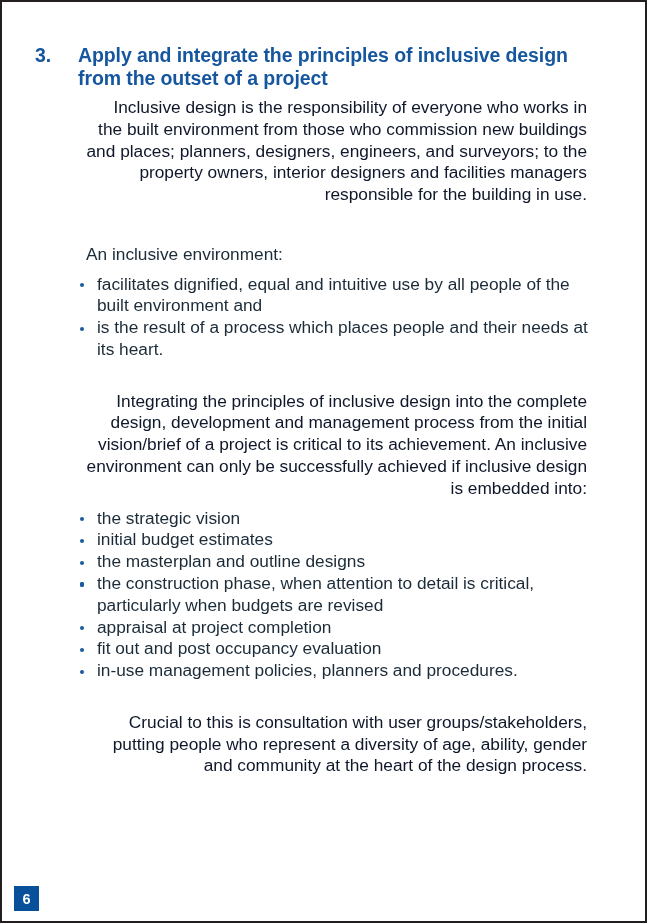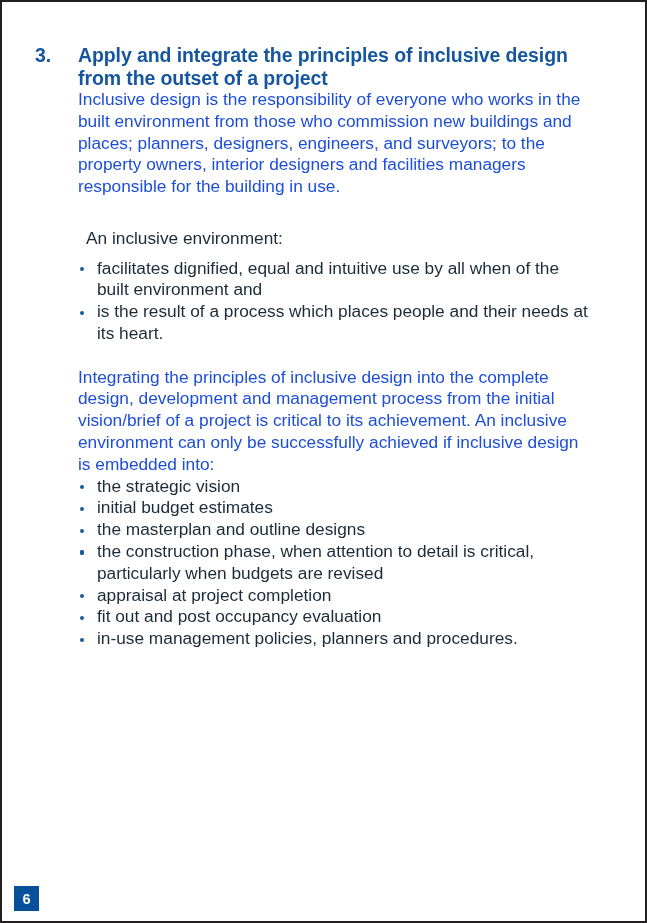--- a/index.html
+++ b/index.html
@@ -51,22 +51,23 @@
 
   
   .body-col {
     margin-left: 43px;
     width: 517px;
     color: #1b2b38;
     font-size: 17.3px;
     line-height: 21.8px;
   }
   p.para {
-    margin: 0;
-    color: #1d4ed8;
+    margin: 8px;
+    color: #0f172a;
+    text-align: right;
   }
   .gap {
     height: 21.8px;
   }
   .lead-in {
     margin: 8px;
     color: #1b2b38;
   }
 
   
@@ -124,21 +125,21 @@
 
       <p class="para">Inclusive design is the responsibility of everyone who works in the built environment from those who commission new buildings and places; planners, designers, engineers, and surveyors; to the property owners, interior designers and facilities managers responsible for the building in use.</p>
 
       <div class="gap"></div>
 
       <p class="lead-in">An inclusive environment:</p>
 
       <ul class="bullets">
         <li>
           <span class="dot"></span>
-          <span>facilitates dignified, equal and intuitive use by all when of the built environment and</span>
+          <span>facilitates dignified, equal and intuitive use by all people of the built environment and</span>
         </li>
         <li>
           <span class="dot"></span>
           <span>is the result of a process which places people and their needs at its heart.</span>
         </li>
       </ul>
 
       <div class="gap"></div>
 
       <p class="para">Integrating the principles of inclusive design into the complete design, development and management process from the initial vision/brief of a project is critical to its achievement. An inclusive environment can only be successfully achieved if inclusive design is embedded into:</p>
@@ -172,19 +173,20 @@
           <span>fit out and post occupancy evaluation</span>
         </li>
         <li>
           <span class="dot"></span>
           <span>in-use management policies, planners and procedures.</span>
         </li>
       </ul>
 
       <div class="gap"></div>
 
+      <p class="para">Crucial to this is consultation with user groups/stakeholders, putting people who represent a diversity of age, ability, gender and community at the heart of the design process.</p>
 
     </div>
   </div>
 
   <div class="page-badge">6</div>
 
 </div>
 
 </body></html>

